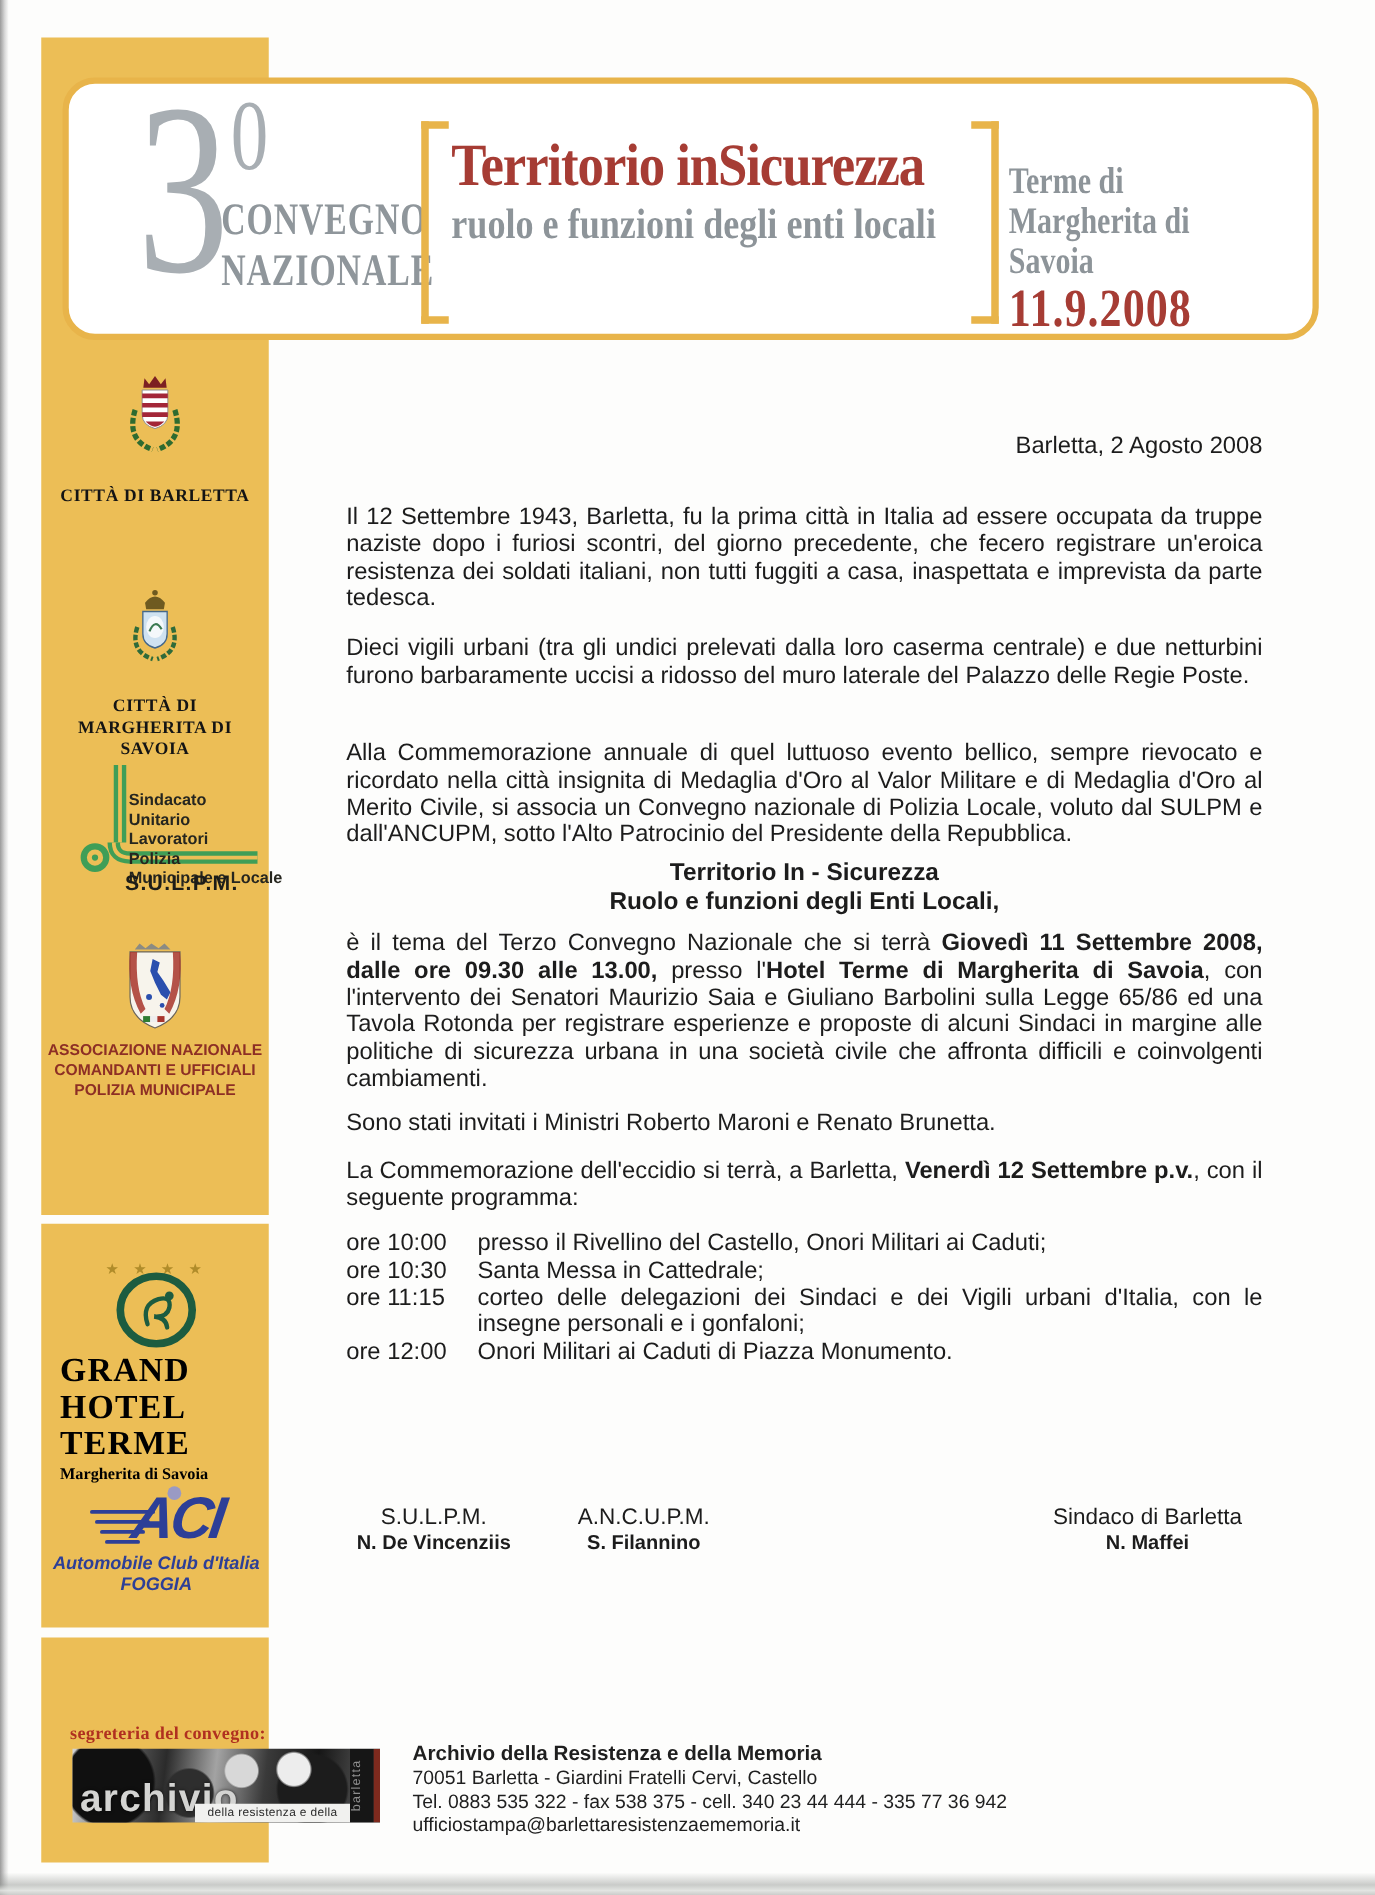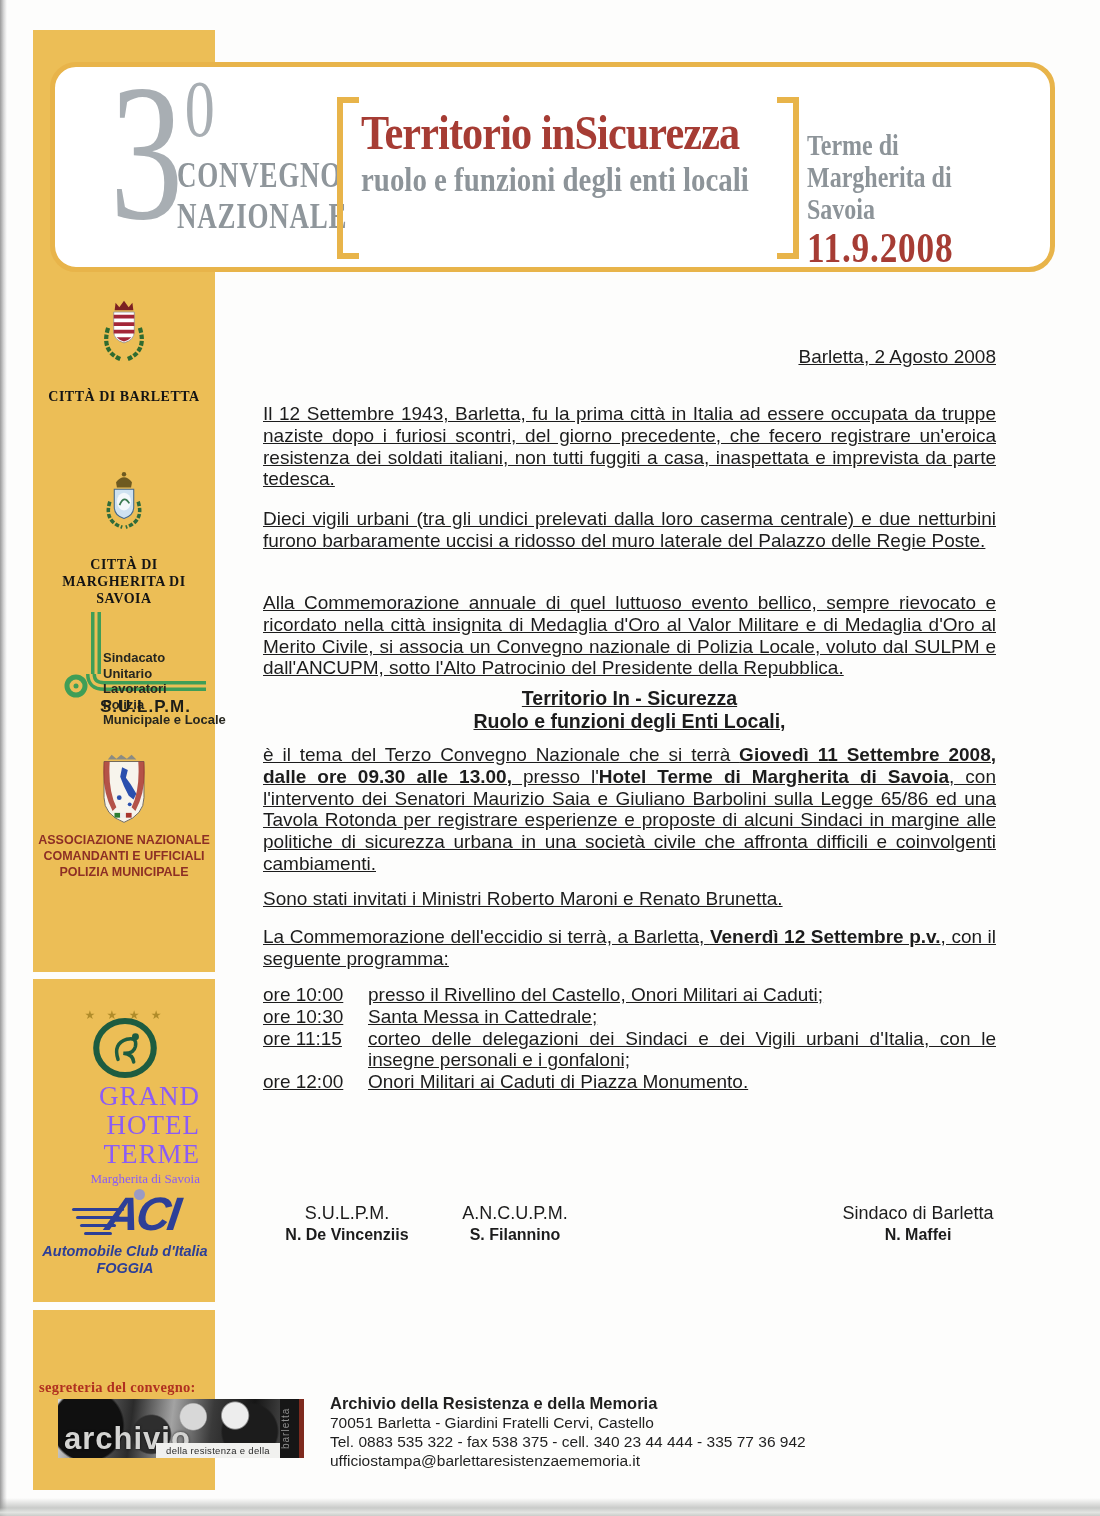--- a/index.html
+++ b/index.html
@@ -45,52 +45,52 @@
     font-size:30px;line-height:32px;transform:scaleX(.8);transform-origin:left top;}
   .venue-date{color:#a63c34;font-family:"Liberation Serif",serif;font-weight:700;
     font-size:43px;line-height:46px;transform:scaleX(.82);transform-origin:left top;letter-spacing:1px;}
 
   
   .side{position:absolute;text-align:center;}
   .crest-title{font-family:"Liberation Serif",serif;font-weight:700;color:#141414;
     font-size:14px;letter-spacing:.5px;line-height:17px;}
   .honors{font-family:"Liberation Serif",serif;font-style:italic;color:#4a4632;
     font-size:11.5px;line-height:14px;margin-top:2px;}
-  .sulpm-words{position:absolute;left:103px;top:650px;text-align:left;
+  .sulpm-words{position:absolute;left:103px;top:632px;text-align:left;
     font-weight:700;font-size:13px;line-height:15.5px;color:#26261f;}
   .sulpm-acronym{position:absolute;left:100px;top:697px;font-weight:700;font-size:17px;color:#1d1d18;letter-spacing:1px;}
   .ancupm-text{position:absolute;left:36px;top:832px;width:176px;text-align:center;
     font-family:Liberation Sans, sans-serif;font-weight:700;color:#8d2f25;font-size:12.5px;line-height:16px;}
   .hotel-stars{position:absolute;left:70px;top:1008px;width:110px;text-align:center;
     color:#b08c2a;font-size:12px;letter-spacing:4px;}
-  .hotel-name{position:absolute;left:48px;top:1082px;width:152px;text-align:right;
-    font-family:"Liberation Serif",serif;font-weight:400;color:#8b5cf6;font-size:27px;line-height:29px;letter-spacing:1px;}
+  .hotel-name{position:absolute;left:48px;top:1082px;width:152px;text-align:left;
+    font-family:"Liberation Serif",serif;font-weight:700;color:#000000;font-size:27px;line-height:29px;letter-spacing:1px;}
   .hotel-sub{font-size:13px;line-height:20px;letter-spacing:0;}
   .aci-box{position:absolute;left:72px;top:1188px;width:120px;height:56px;}
   .aci-line{position:absolute;height:3px;background:#2d3f97;border-radius:2px;}
   .aci-word{position:absolute;left:34px;top:-2px;color:#2d3f97;font-weight:700;font-style:italic;
     font-size:47px;letter-spacing:-3px;transform:skewX(-8deg);}
   .aci-dot{position:absolute;left:62px;top:1px;width:11px;height:11px;border-radius:50%;background:#9a9ac4;}
   .aci-text{position:absolute;left:30px;top:1243px;width:190px;text-align:center;
     color:#2d3f97;font-weight:700;font-style:italic;font-size:14.5px;line-height:17px;}
 
   
-  .col{position:absolute;left:263px;width:733px;text-decoration:underline;}
+  .col{position:absolute;left:277px;width:733px;}
   .para{text-align:justify;font-size:19px;line-height:21.8px;margin:0;}
   .dateline{text-align:right;padding-right:22px;font-size:19px;}
   .center-head{text-align:center;font-weight:700;font-size:19.5px;line-height:22.5px;}
   .prog-row{display:flex;font-size:19px;line-height:21.8px;}
   .prog-time{width:105px;flex:0 0 105px;}
   .prog-text{flex:1;text-align:justify;}
   .sig{position:absolute;text-align:center;white-space:nowrap;transform:translateX(-50%);}
   .sig .org{font-size:18px;line-height:21px;}
   .sig .nm{font-weight:700;font-size:16px;line-height:22px;}
 
   
-  .secretary-label{position:absolute;left:39px;top:1379px;color:#b03020;font-weight:700;
+  .secretary-label{position:absolute;left:56px;top:1379px;color:#b03020;font-weight:700;
     font-size:14.5px;font-family:"Liberation Serif",serif;letter-spacing:.3px;}
   .photo{position:absolute;left:58px;top:1399px;width:246px;height:59px;overflow:hidden;
     background:
       radial-gradient(circle at 72% 28%, #ededed 0 7%, rgba(0,0,0,0) 8%),
       radial-gradient(circle at 78% 55%, #1c1c1c 0 14%, rgba(0,0,0,0) 15%),
       radial-gradient(circle at 12% 45%, #101010 0 16%, rgba(0,0,0,0) 17%),
       radial-gradient(circle at 38% 60%, #2e2e2e 0 12%, rgba(0,0,0,0) 13%),
       radial-gradient(circle at 55% 30%, #d8d8d8 0 9%, rgba(0,0,0,0) 10%),
       linear-gradient(97deg,#d6d6d6 0%,#6e6e6e 14%,#2b2b2b 30%,#a3a3a3 46%,#3a3a3a 62%,#161616 78%,#4a4a4a 92%);}
   .photo-wordmark{position:absolute;left:6px;bottom:1px;color:#d4d4d2;font-weight:700;

